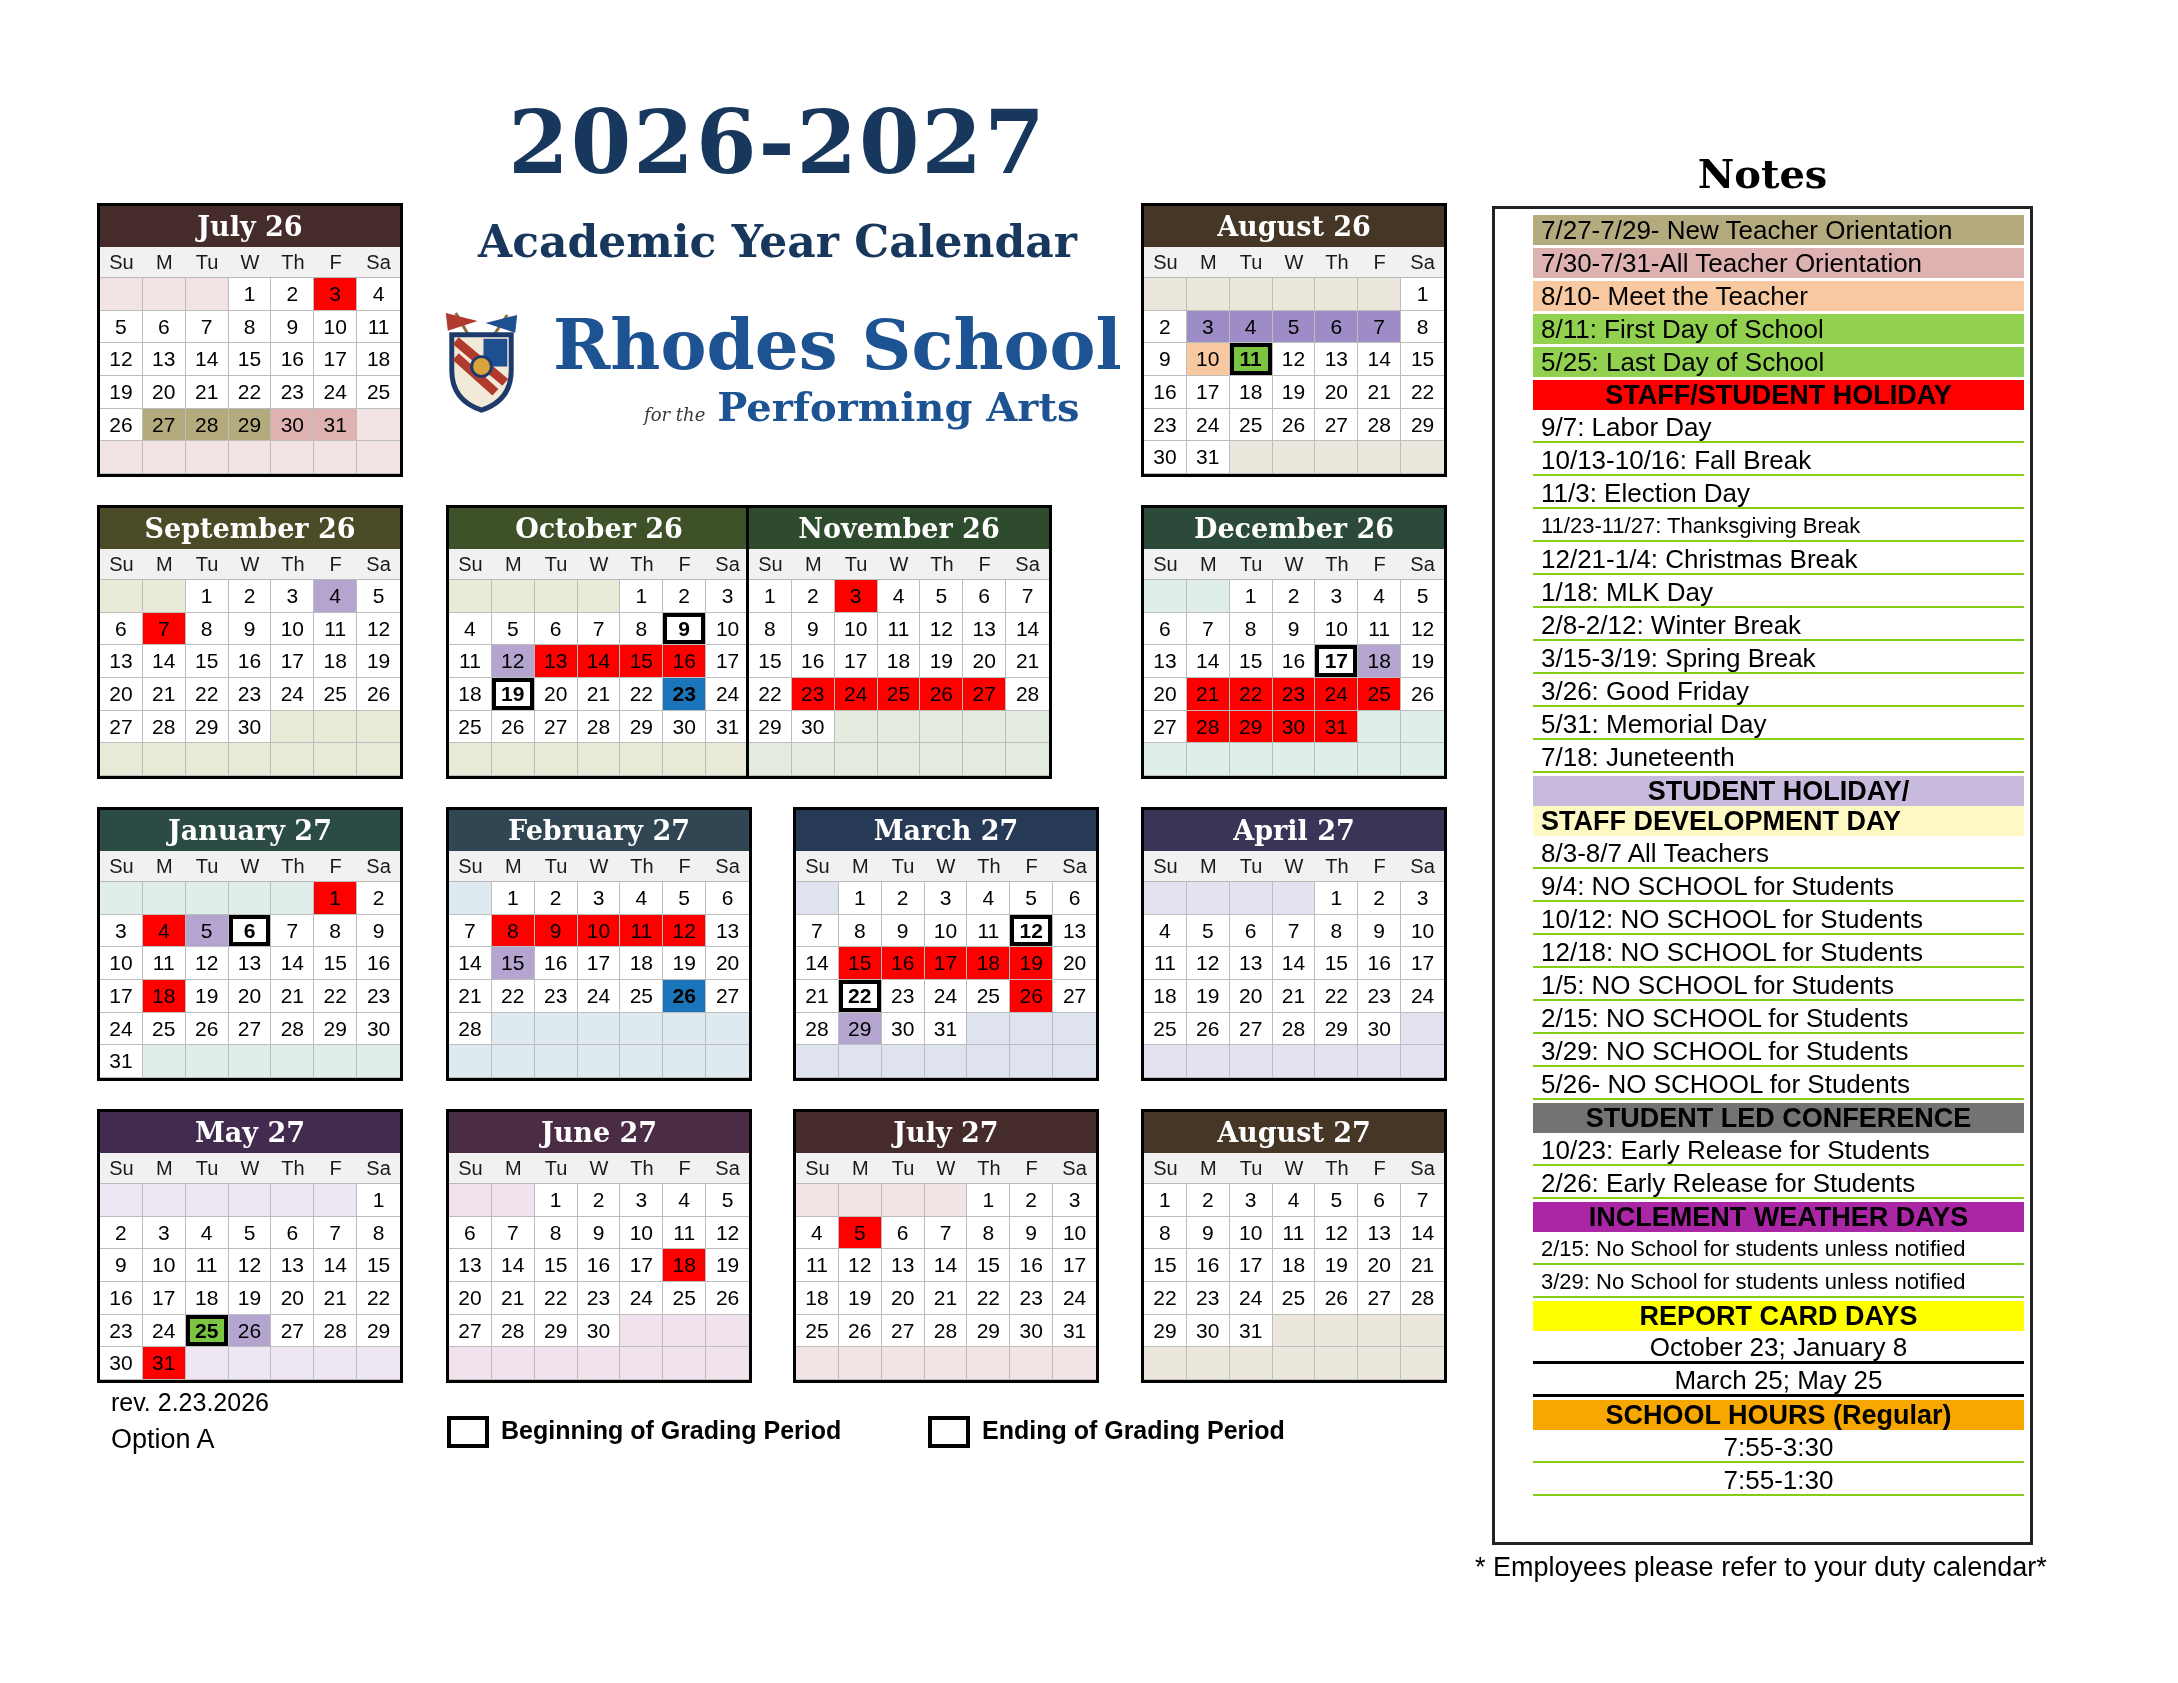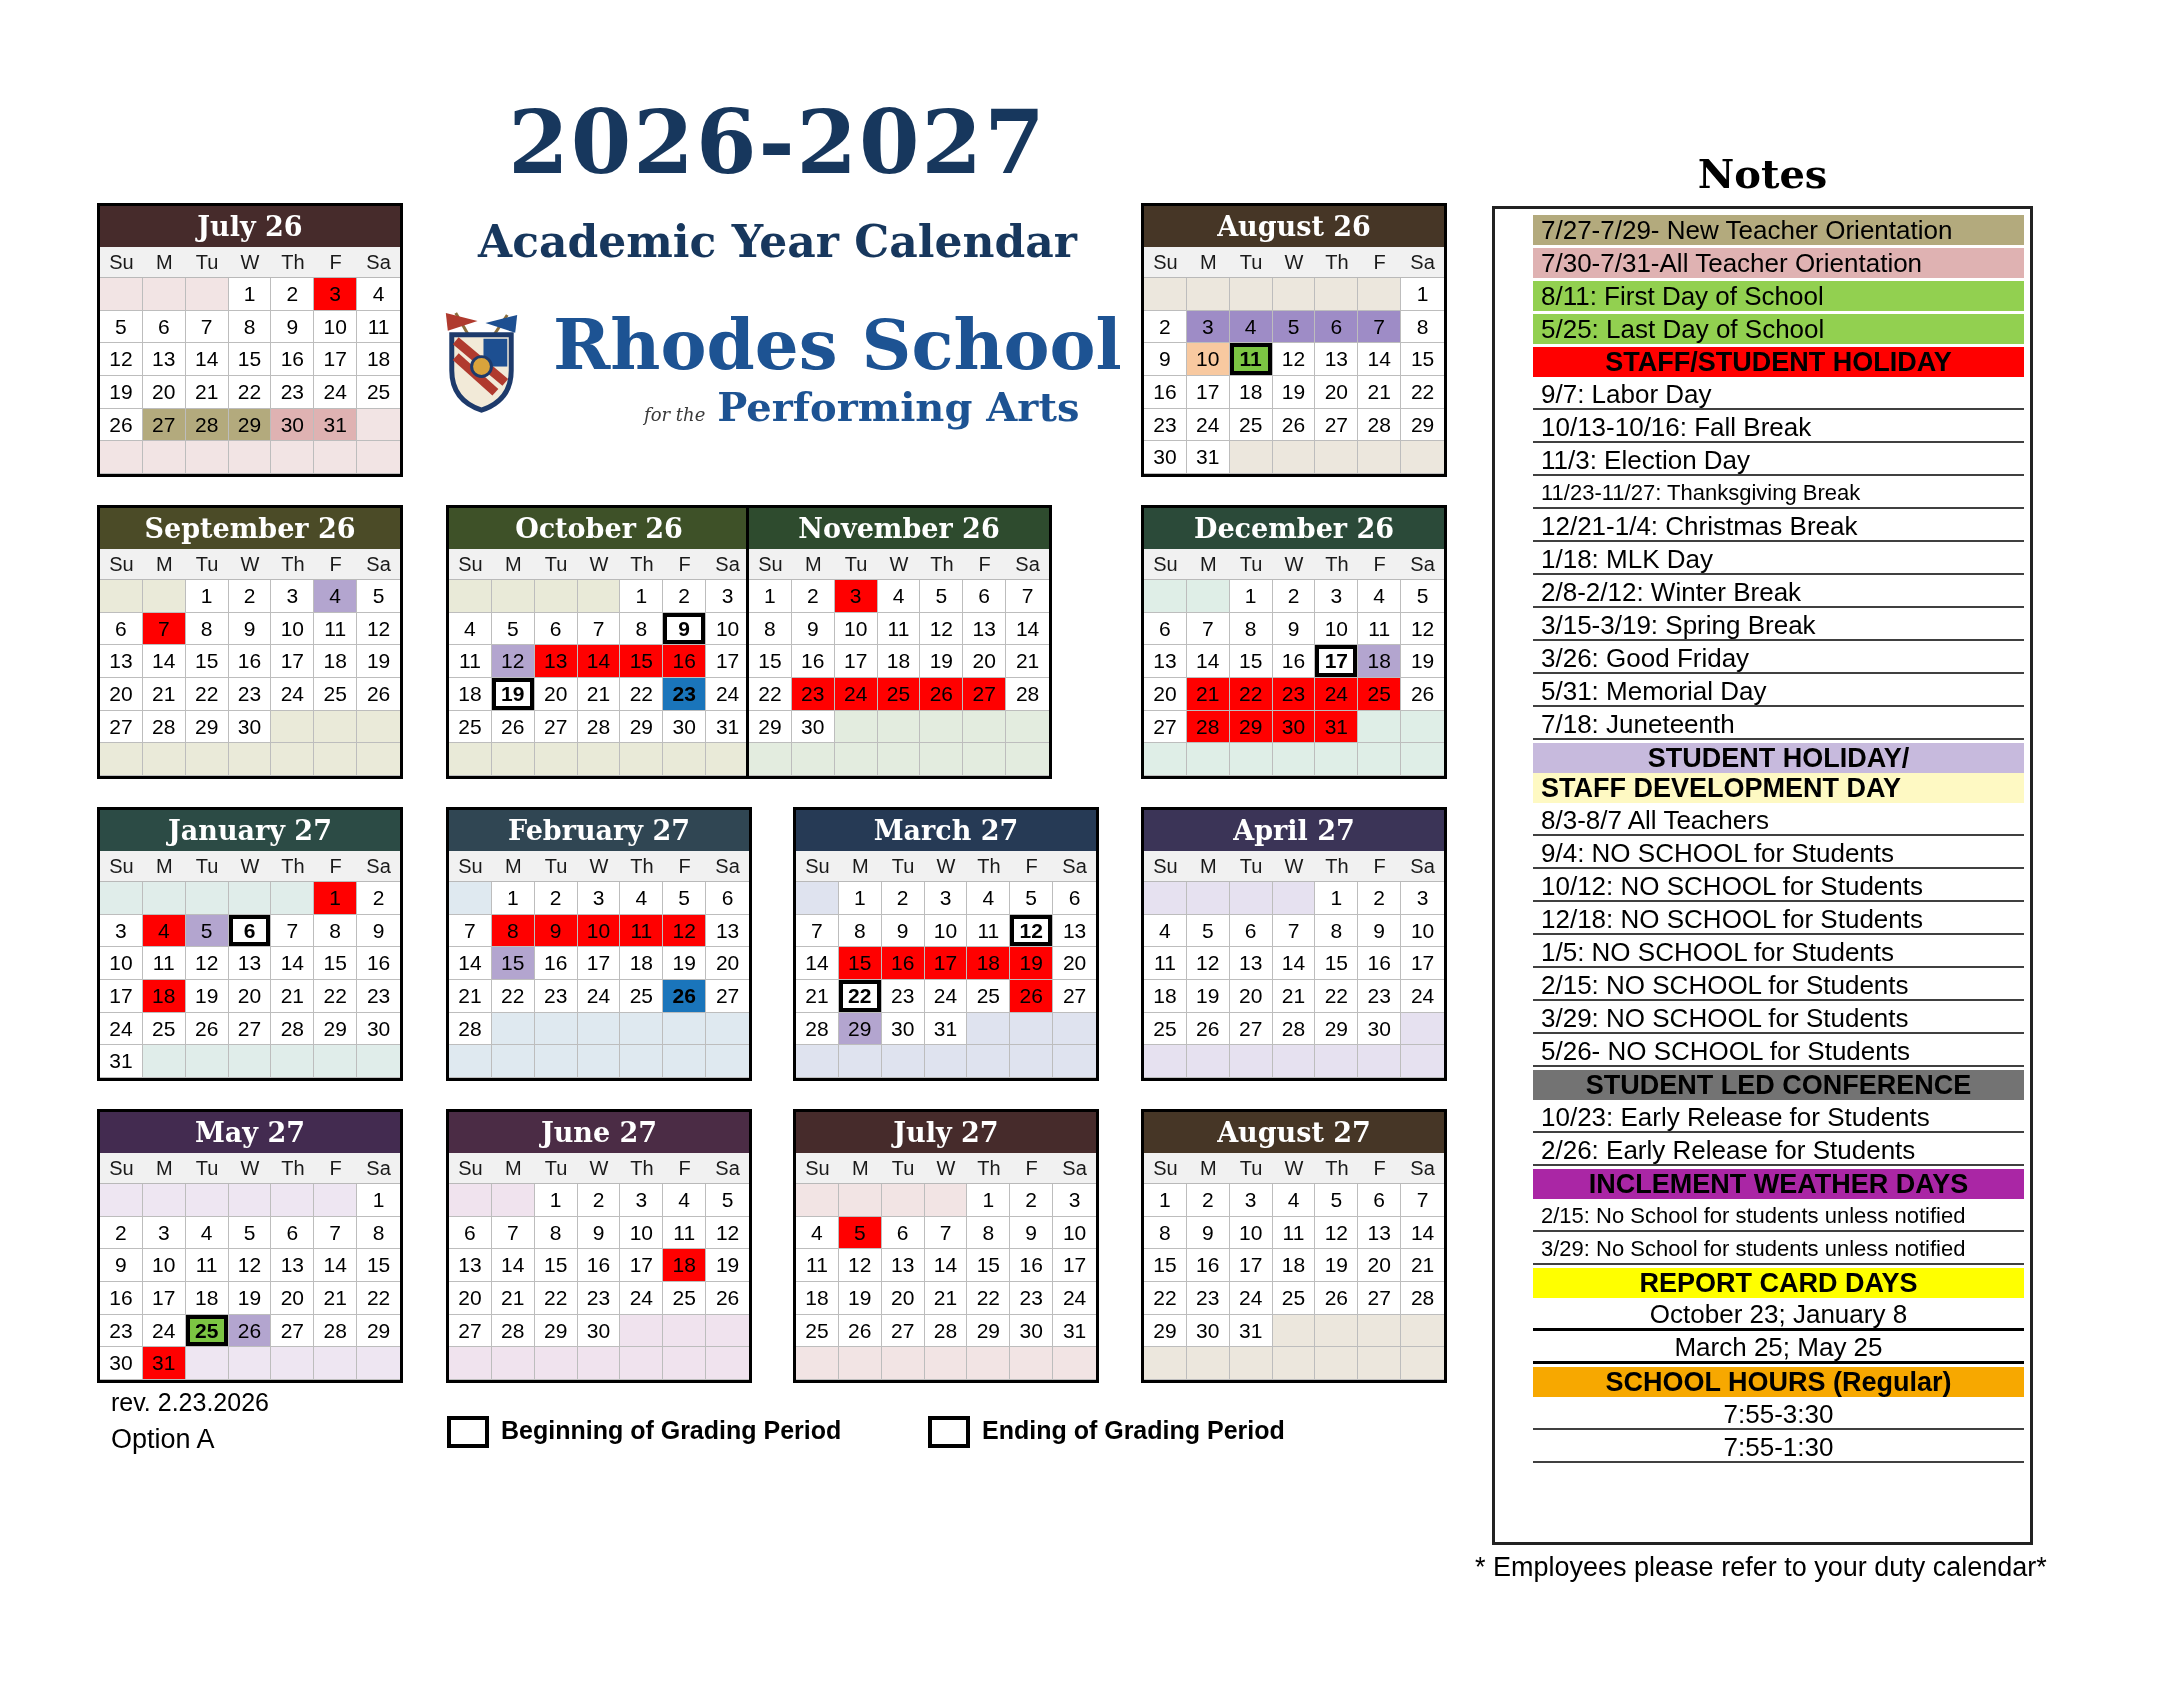--- a/index.html
+++ b/index.html
@@ -36,21 +36,21 @@
   .m6{left:97px;top:807px}  .m7{left:446px;top:807px}  .m8{left:793px;top:807px}  .m9{left:1141px;top:807px}
   .m10{left:97px;top:1109px}.m11{left:446px;top:1109px}.m12{left:793px;top:1109px}.m13{left:1141px;top:1109px}
 
   
   .notes-title{position:absolute;left:1492px;top:150px;width:541px;text-align:center;
       font-family:"DejaVu Serif",serif;font-weight:bold;font-size:40px;color:#000;}
   #notes-box{position:absolute;left:1492px;top:206px;width:541px;height:1339px;
       border:3px solid #222;background:#fff;box-sizing:border-box;padding:6px 6px 0 0;}
   .nrow{margin-left:38px;height:30px;margin-bottom:3px;display:flex;align-items:center;
         padding:0 8px;font-size:26px;box-sizing:border-box;white-space:nowrap;overflow:hidden;}
-  .nrow.white{border-bottom:2px solid #404040;}
+  .nrow.white{border-bottom:2px solid #84cc16;}
   .nrow.small{font-size:22px;}
   .nrow.bold{font-weight:bold;font-size:27px;}
   .nrow.center{justify-content:center;}
   .nrow.darkb{border-bottom:3px solid #000;}
   .nrow.nogap{margin-bottom:0;}
   .notes-foot{position:absolute;left:1475px;top:1552px;width:584px;font-size:27px;color:#000;}
 
   
   .rev{position:absolute;left:111px;top:1388px;font-size:25px;}
   .option{position:absolute;left:111px;top:1424px;font-size:27px;}
@@ -1013,20 +1013,21 @@
           <div class="cell" style="background: rgb(236, 231, 221);"></div>
         </div>
       </div>
     </div>
 
   <div class="notes-title">Notes</div>
   <div id="notes-box">
     <div id="notes-rows">
         <div class="nrow" style="background: rgb(179, 170, 125);">7/27-7/29- New Teacher Orientation</div>
         <div class="nrow" style="background: rgb(223, 178, 178);">7/30-7/31-All Teacher Orientation</div>
+        <div class="nrow" style="background: rgb(248, 201, 160);">8/10- Meet the Teacher</div>
         <div class="nrow" style="background: rgb(146, 208, 80);">8/11: First Day of School</div>
         <div class="nrow" style="background: rgb(146, 208, 80);">5/25: Last Day of School</div>
         <div class="nrow bold center" style="background: rgb(255, 0, 0);">STAFF/STUDENT HOLIDAY</div>
         <div class="nrow white">9/7: Labor Day</div>
         <div class="nrow white">10/13-10/16: Fall Break</div>
         <div class="nrow white">11/3: Election Day</div>
         <div class="nrow white small">11/23-11/27: Thanksgiving Break</div>
         <div class="nrow white">12/21-1/4: Christmas Break</div>
         <div class="nrow white">1/18: MLK Day</div>
         <div class="nrow white">2/8-2/12: Winter Break</div>

